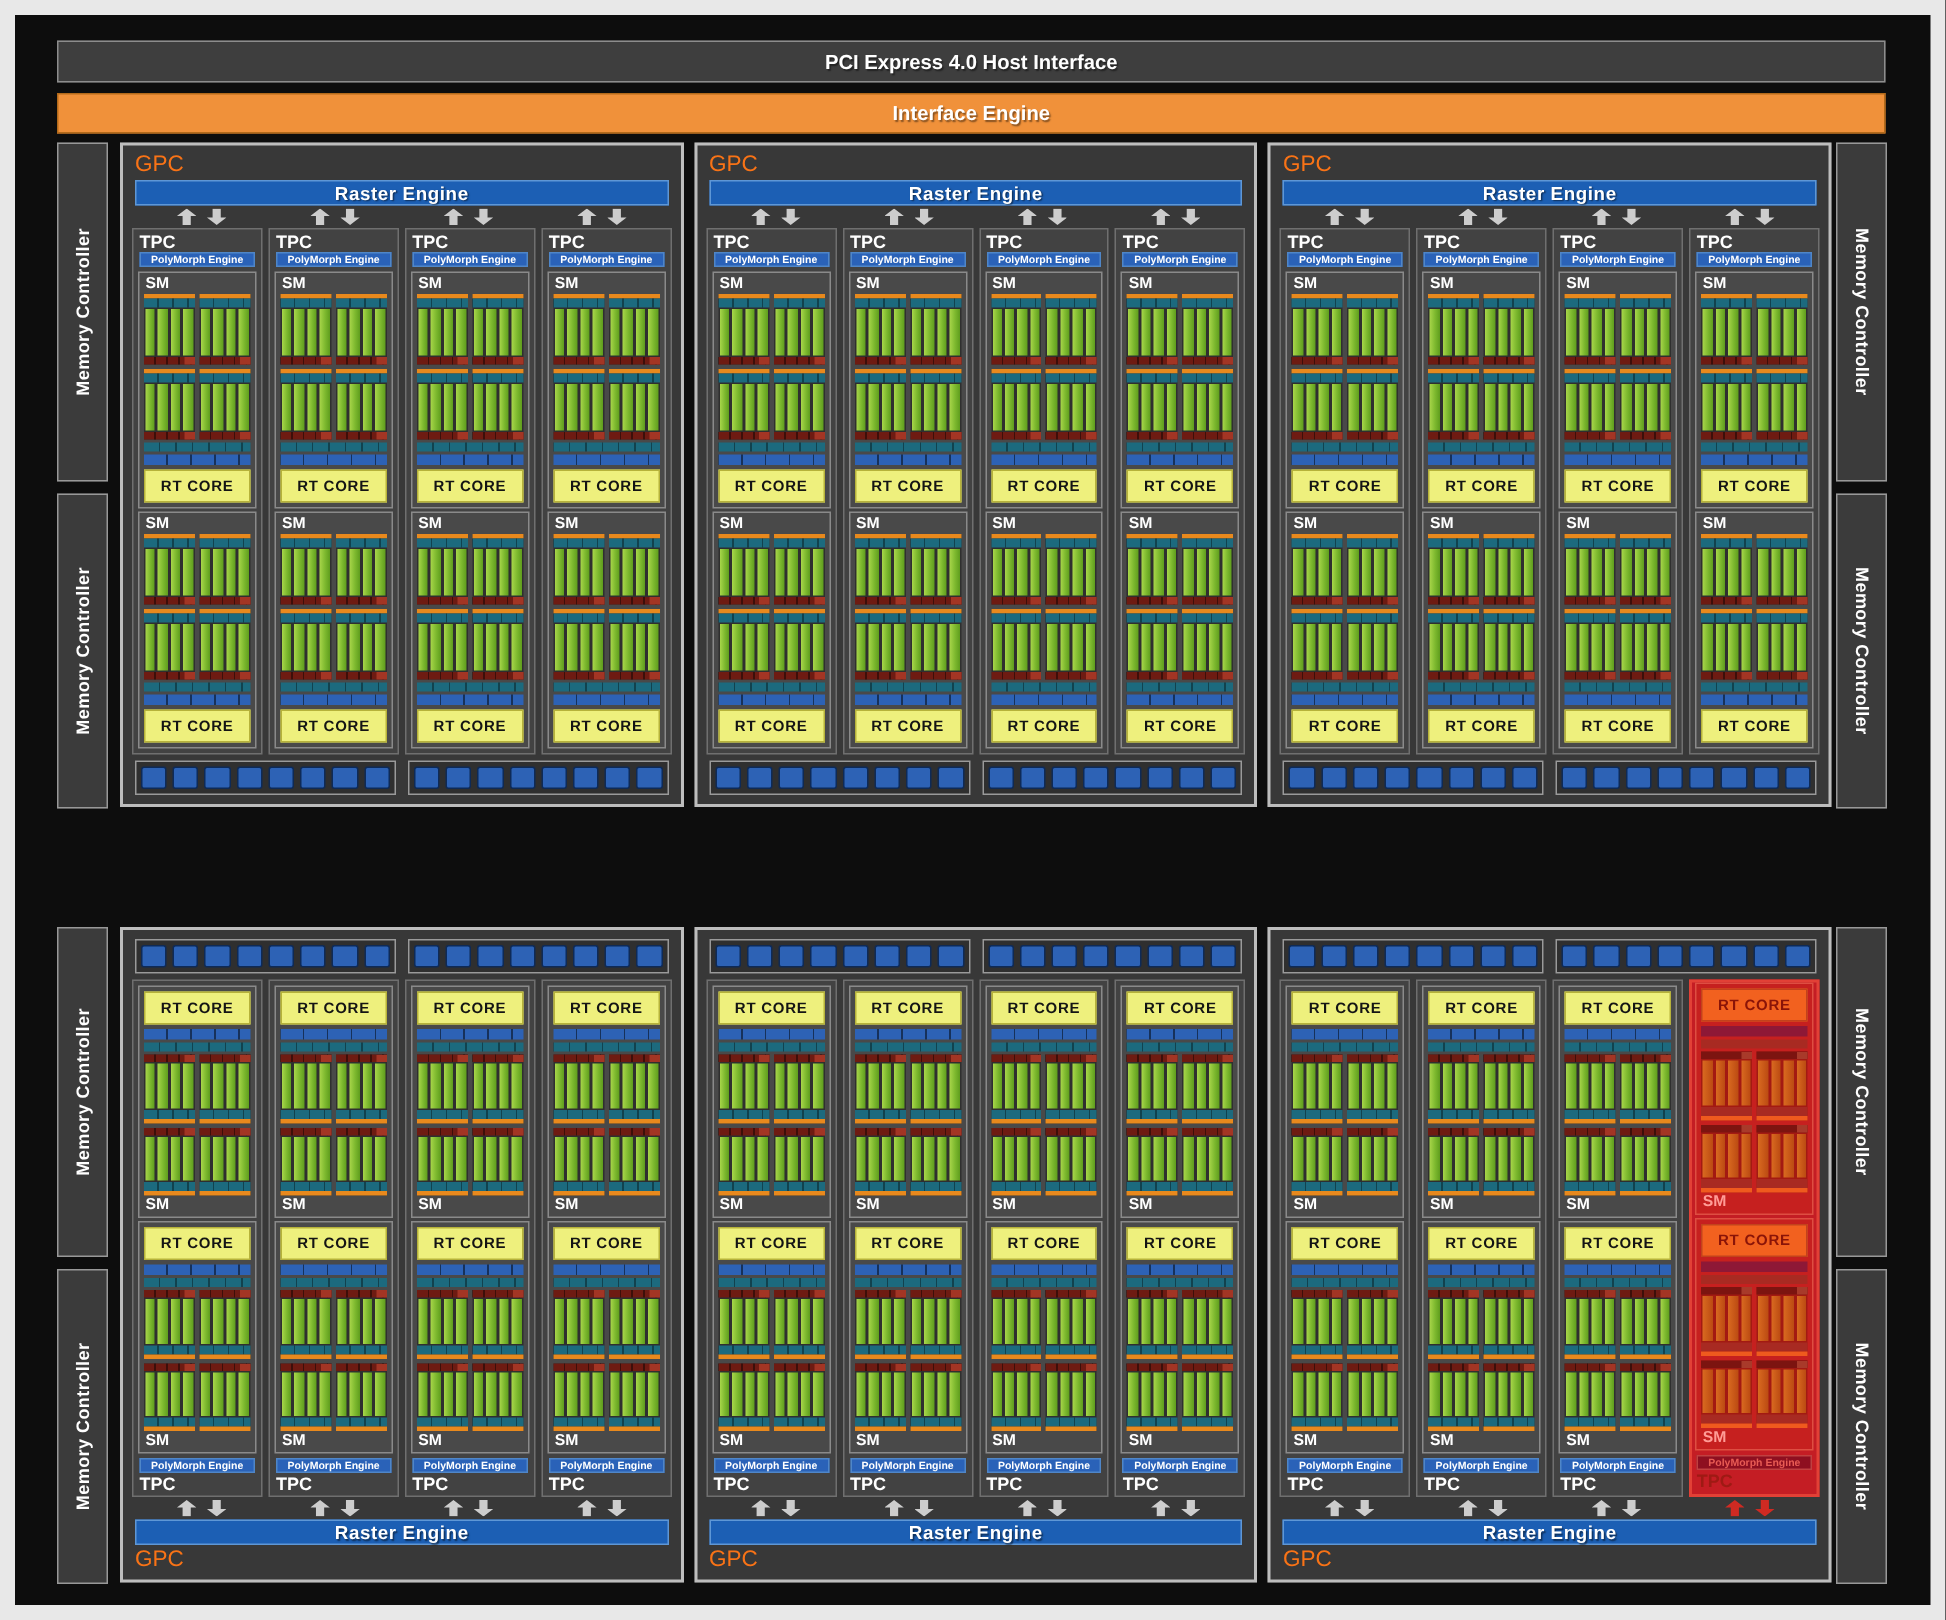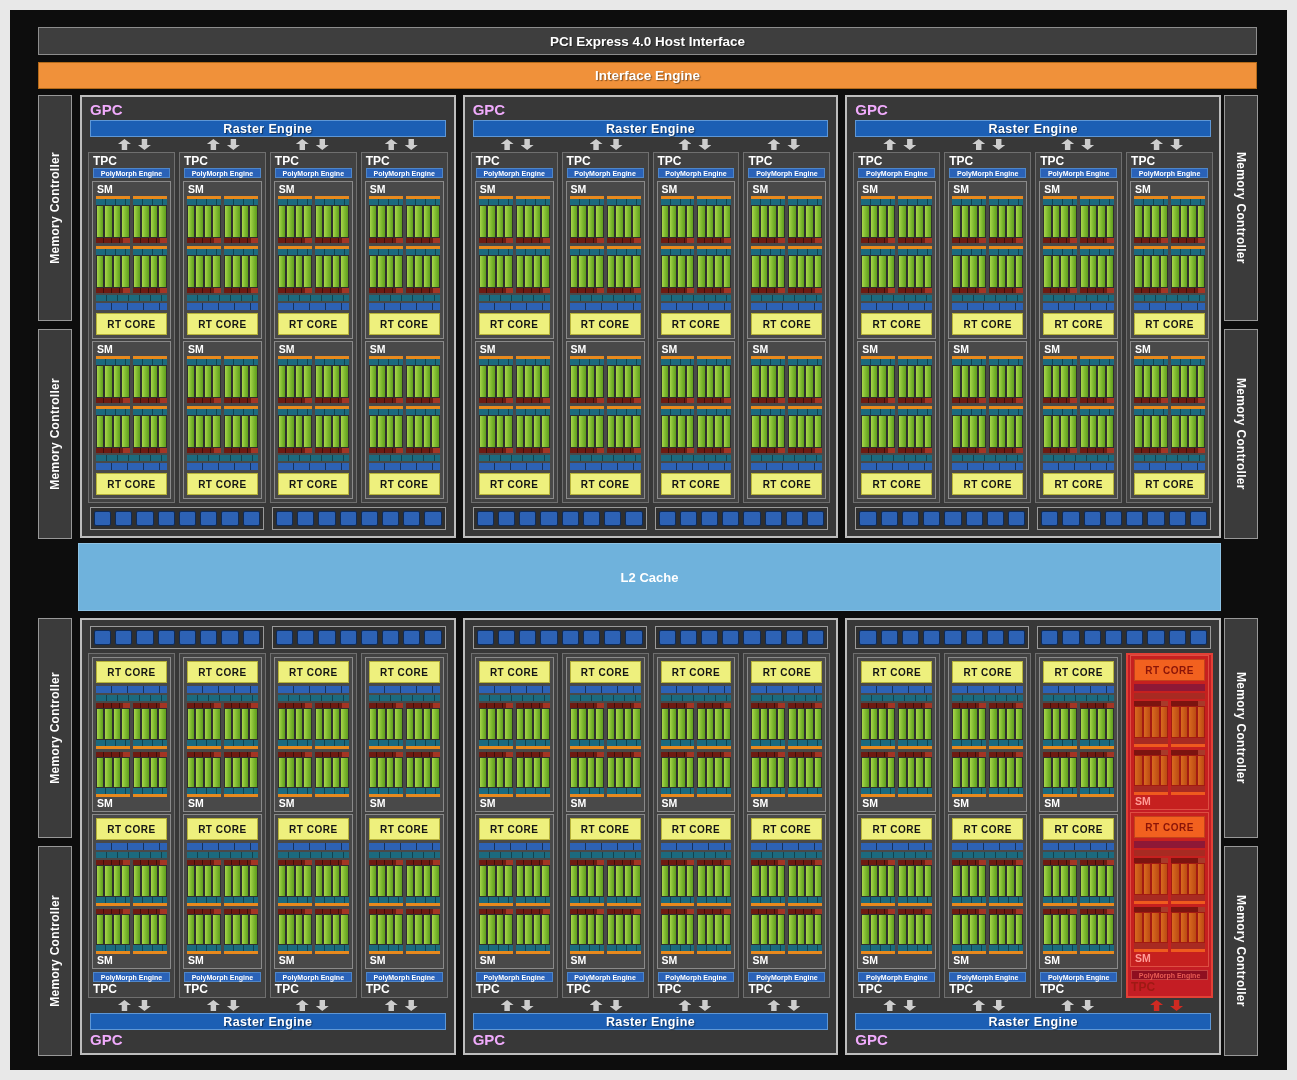--- a/index.html
+++ b/index.html
@@ -13,21 +13,21 @@
   .giga { left:28px; top:52px; width:1219px; height:27px; background:var(--giga-orange); border:1px solid #b36a1a; }
   .l2   { left:68px; top:533px; width:1143px; height:68px; background:var(--l2-blue); border:1px solid #8ec3e4;
           position:absolute; display:flex; align-items:center; justify-content:center; color:#fff; font-weight:bold; font-size:13px; }
 
   .gpc-row { position:absolute; left:70px; width:1141px; display:flex; gap:7px; }
   .gpc-row.top { top:85px; height:443px; }
   .gpc-row.bottom { top:608px; height:437px; }
 
   .gpc { flex:1; display:flex; flex-direction:column; background:#383838; border:2px solid #bdbdbd; padding:3px 6px 6px; }
   .gpc.flipped { flex-direction:column-reverse; padding:6px 6px 3px; }
-  .gpc-label { color:#f0abfc; font-weight:bold; font-size:15px; padding:1px 2px 2px; }
+  .gpc-label { color:#f97316; font-weight:normal; font-size:15px; padding:1px 2px 2px; }
 
   .raster { height:17px; margin:0 2px; background:var(--raster-blue); border:1px solid #5e97d6; color:#fff;
             font-weight:bold; font-size:12.5px; display:flex; align-items:center; justify-content:center;
             text-shadow:1px 1px 1px rgba(0,0,0,.5); letter-spacing:.4px; }
 
   .arrow-row { height:13px; display:flex; margin:1px 2px; }
   .arrow-pair { flex:1; display:flex; align-items:center; justify-content:center; gap:7px; }
   .arr { width:13px; height:11px; background:#cdcdcd; }
   .arr.up   { clip-path:polygon(50% 0,100% 46%,71% 46%,71% 100%,29% 100%,29% 46%,0 46%); }
   .arr.down { clip-path:polygon(50% 100%,100% 54%,71% 54%,71% 0,29% 0,29% 54%,0 54%); }
@@ -1527,21 +1527,20 @@
               <div class="rop-seg"></div>
               <div class="rop-seg"></div>
               <div class="rop-seg"></div>
               <div class="rop-seg"></div>
               <div class="rop-seg"></div>
               <div class="rop-seg"></div>
             </div>
           </div>
         </div>
       </div>
-    <div class="l2">L2 Cache</div>
     <div class="gpc-row bottom" id="row-bottom">
         <div class="gpc flipped">
           <div class="gpc-label">GPC</div>
           <div class="raster">Raster Engine</div>
           <div class="arrow-row">
             <div class="arrow-pair">
               <div class="arr up"></div>
               <div class="arr down"></div>
             </div>
             <div class="arrow-pair">

